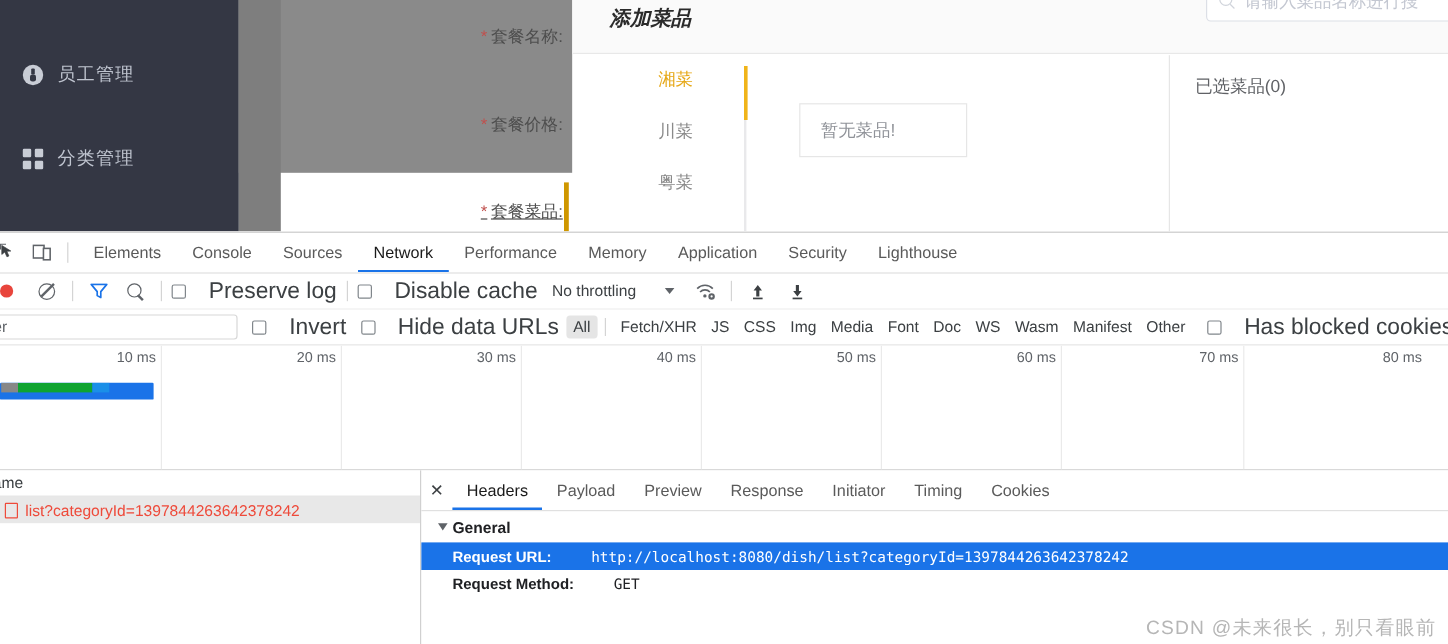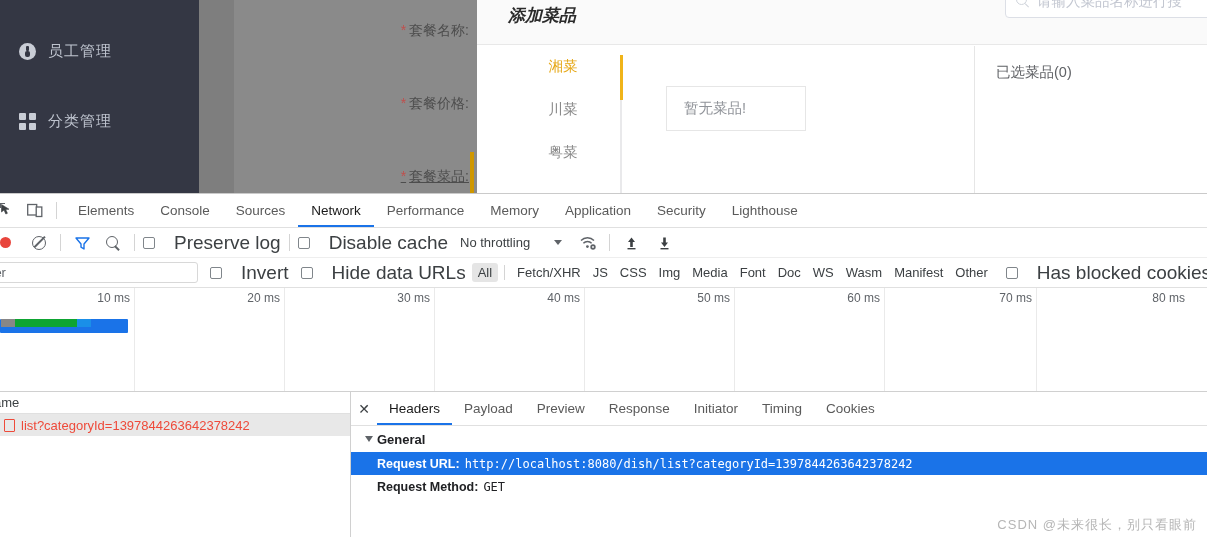--- a/index.html
+++ b/index.html
@@ -16,21 +16,21 @@
   .app-region {
     position: absolute; left: 0; top: 0; width: 1207px; height: 193px;
     overflow: hidden; background: #ffffff;
   }
   .app-sidebar {
     position: absolute; left: 0; top: 0; width: 199px; height: 193px;
     background: #343744;
   }
   .side-item {
     position: absolute; left: 0; width: 199px; height: 40px;
-    display: flex; padding-left: 18px;
+    display: flex; align-items: center; padding-left: 18px;
     color: #bfc4cf; font-size: 15px; letter-spacing: 1px;
   }
   .side-item.a { top: 42px; }
   .side-item.b { top: 112px; }
   .side-ico {
     width: 18px; height: 18px; margin-right: 12px;
     display: inline-flex; align-items: center; justify-content: center;
     flex: 0 0 auto;
   }
   .ico-badge {
@@ -46,21 +46,21 @@
     width: 5px; height: 6px; background: #343744; border-radius: 2px;
   }
   .ico-grid {
     width: 17px; height: 17px; display: grid; gap: 3px;
     grid-template-columns: 1fr 1fr; grid-template-rows: 1fr 1fr;
   }
   .ico-grid i { background: #c9cdd6; border-radius: 1px; display: block; }
 
   
   .app-dim {
-    position: absolute; left: 199px; top: 0; width: 278px; height: 193px;
+    position: absolute; left: 199px; top: 0; width: 278px; height: 144px;
     background: #8a8a8a;
   }
   .app-dim-strip {
     position: absolute; left: 199px; top: 0; width: 35px; height: 193px;
     background: #7e7e7e;
   }
   .form-labels { position: absolute; right: 0px; top: 0; width: 250px; }
   .form-label {
     position: absolute; right: 8px; text-align: right;
     color: #4d4d4d; font-size: 14px; white-space: nowrap;
@@ -304,27 +304,27 @@
   }
   .kv-row {
     height: 23px; display: flex; align-items: center;
     padding-left: 26px; font-size: 12.5px; white-space: nowrap;
   }
   .kv-row.sel { background: #1a73e8; }
   .kv-key { font-weight: bold; color: #202124; margin-right: 5px; }
   .kv-row.sel .kv-key { color: #ffffff; }
   .kv-val {
     font-family: "DejaVu Sans Mono", "Liberation Mono", monospace;
-    font-size: 12px; color: #202124;
+    font-size: 12px; color: #202124; margin-left: 28px;
   }
   .kv-row.sel .kv-val { color: #ffffff; }
 
   .watermark {
     position: absolute; right: 10px; bottom: 3px;
-    font-size: 13px; color: #b6b6b6; white-space: nowrap;
+    font-size: 16px; color: #b6b6b6; white-space: nowrap;
     letter-spacing: 1px;
   }
 </style>
 </head>
 <body>
 
 <div id="root">
 
   <div class="app-region">
 

